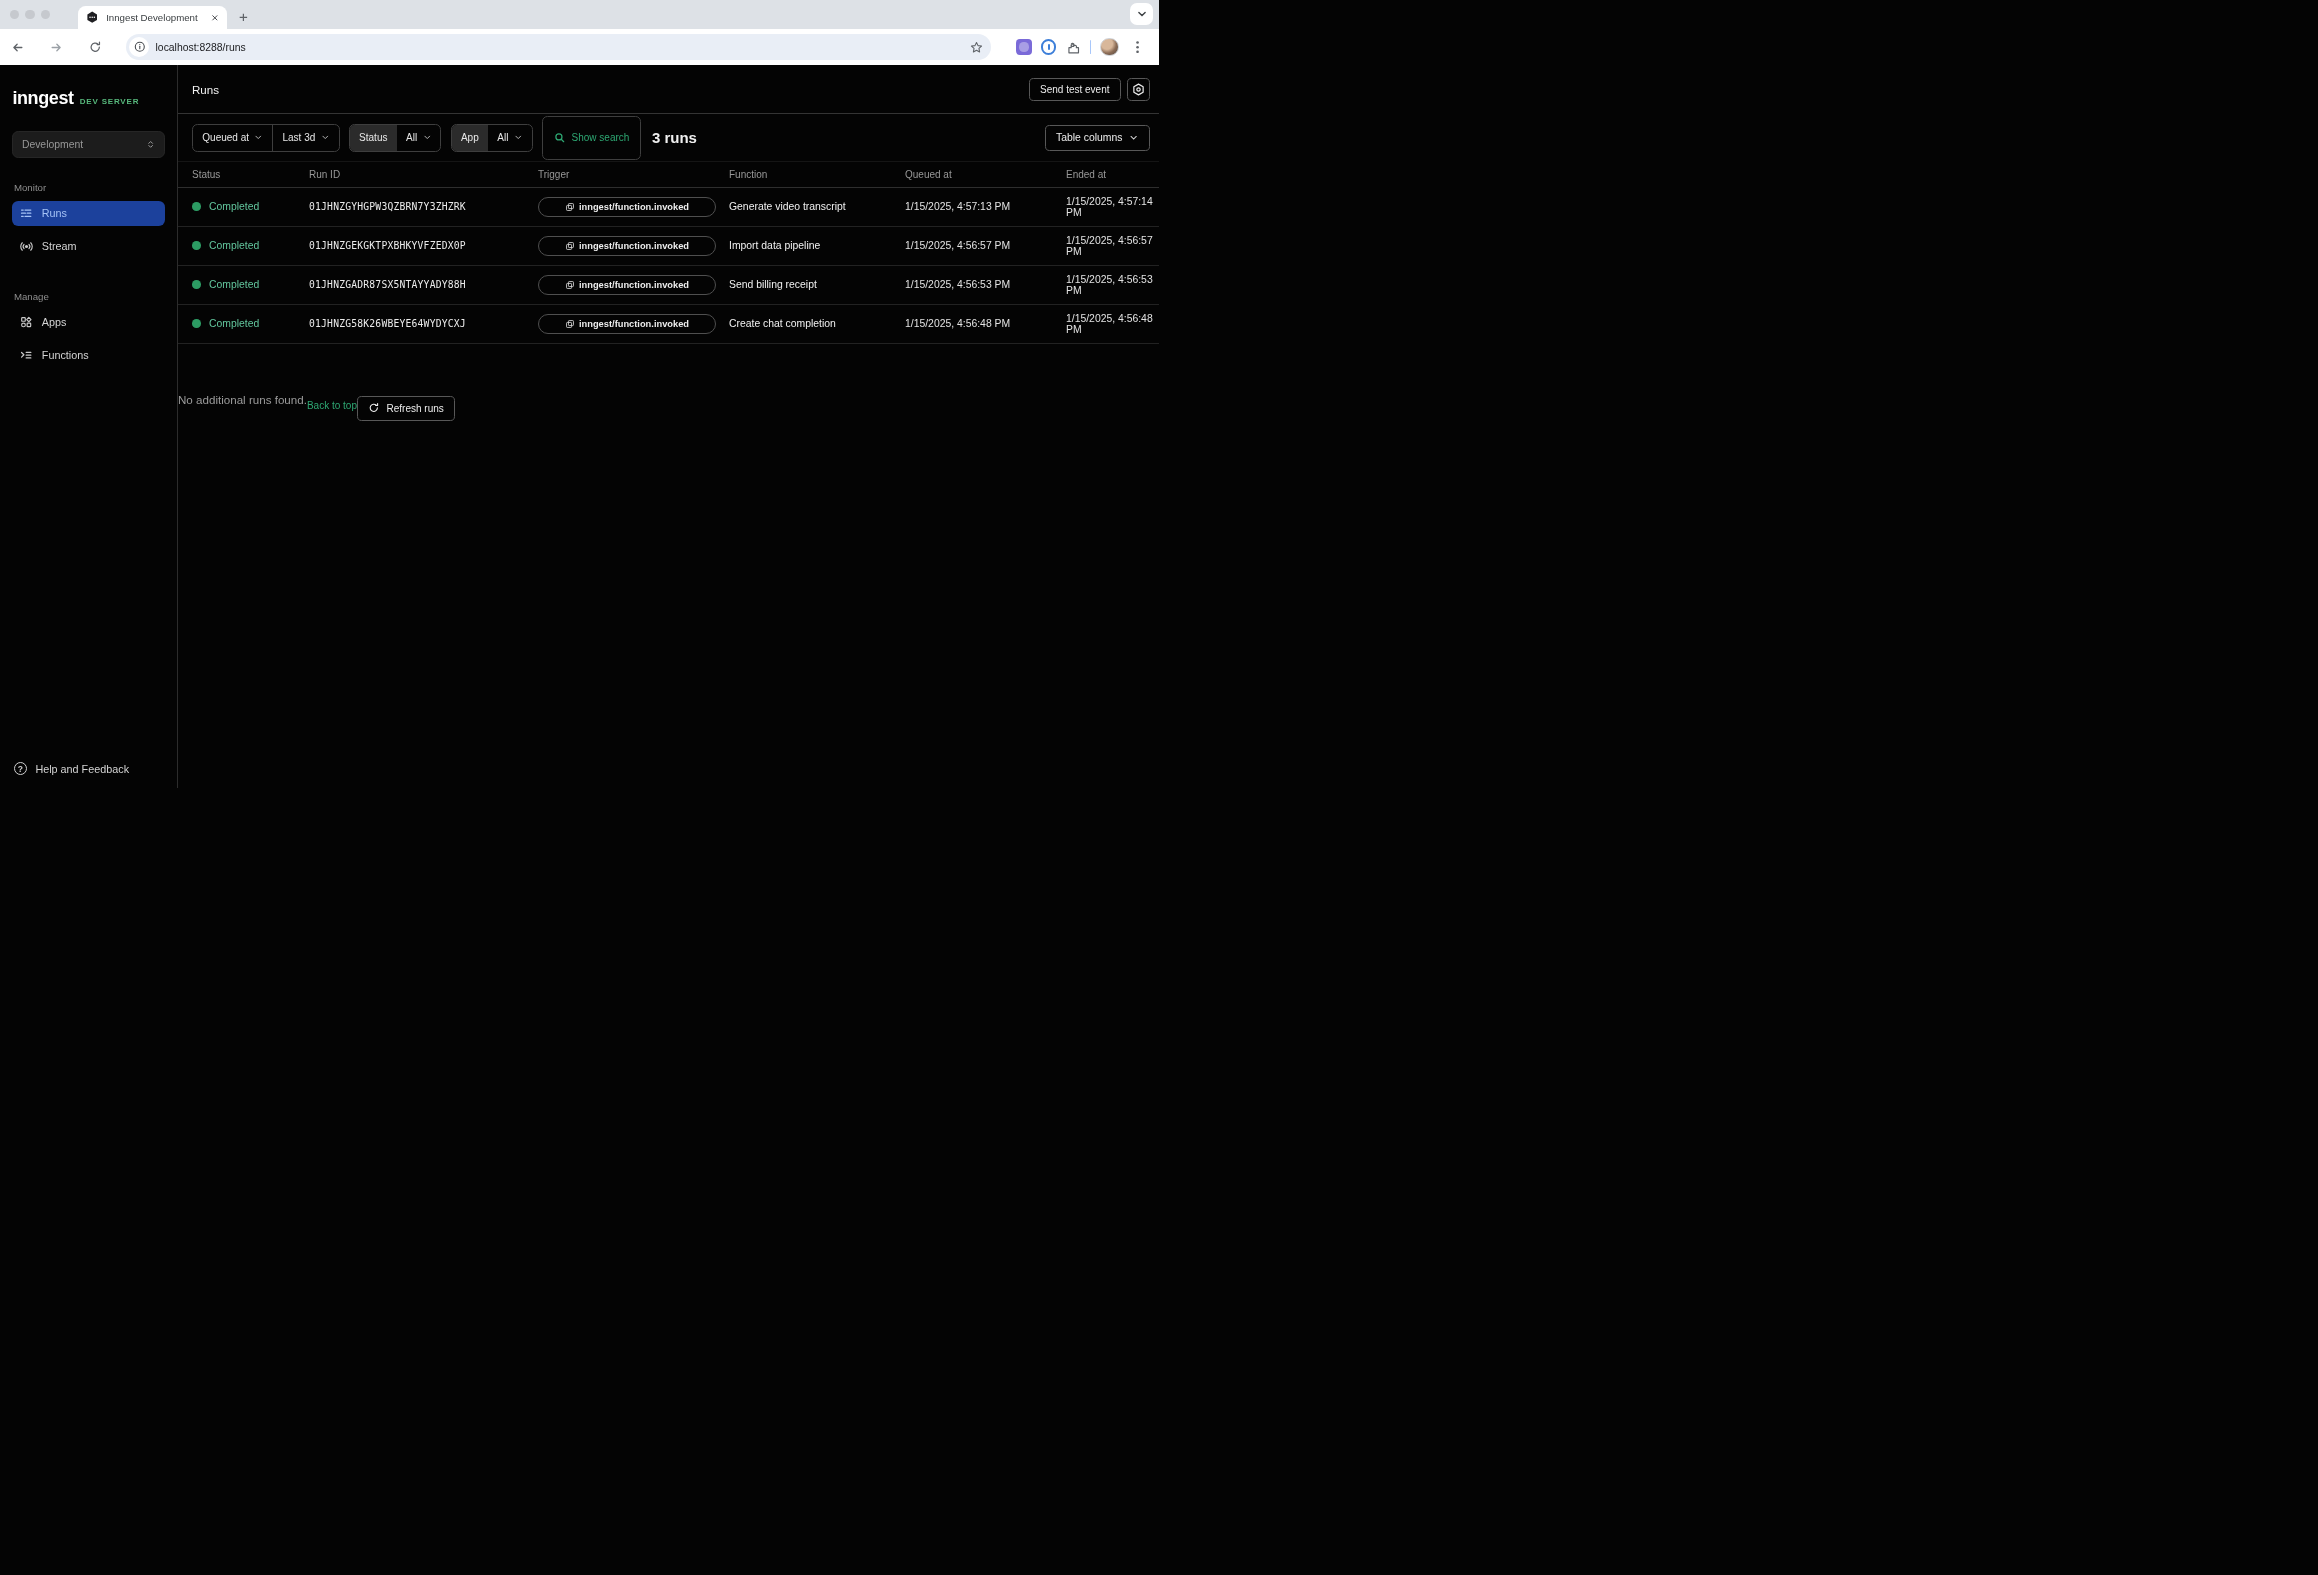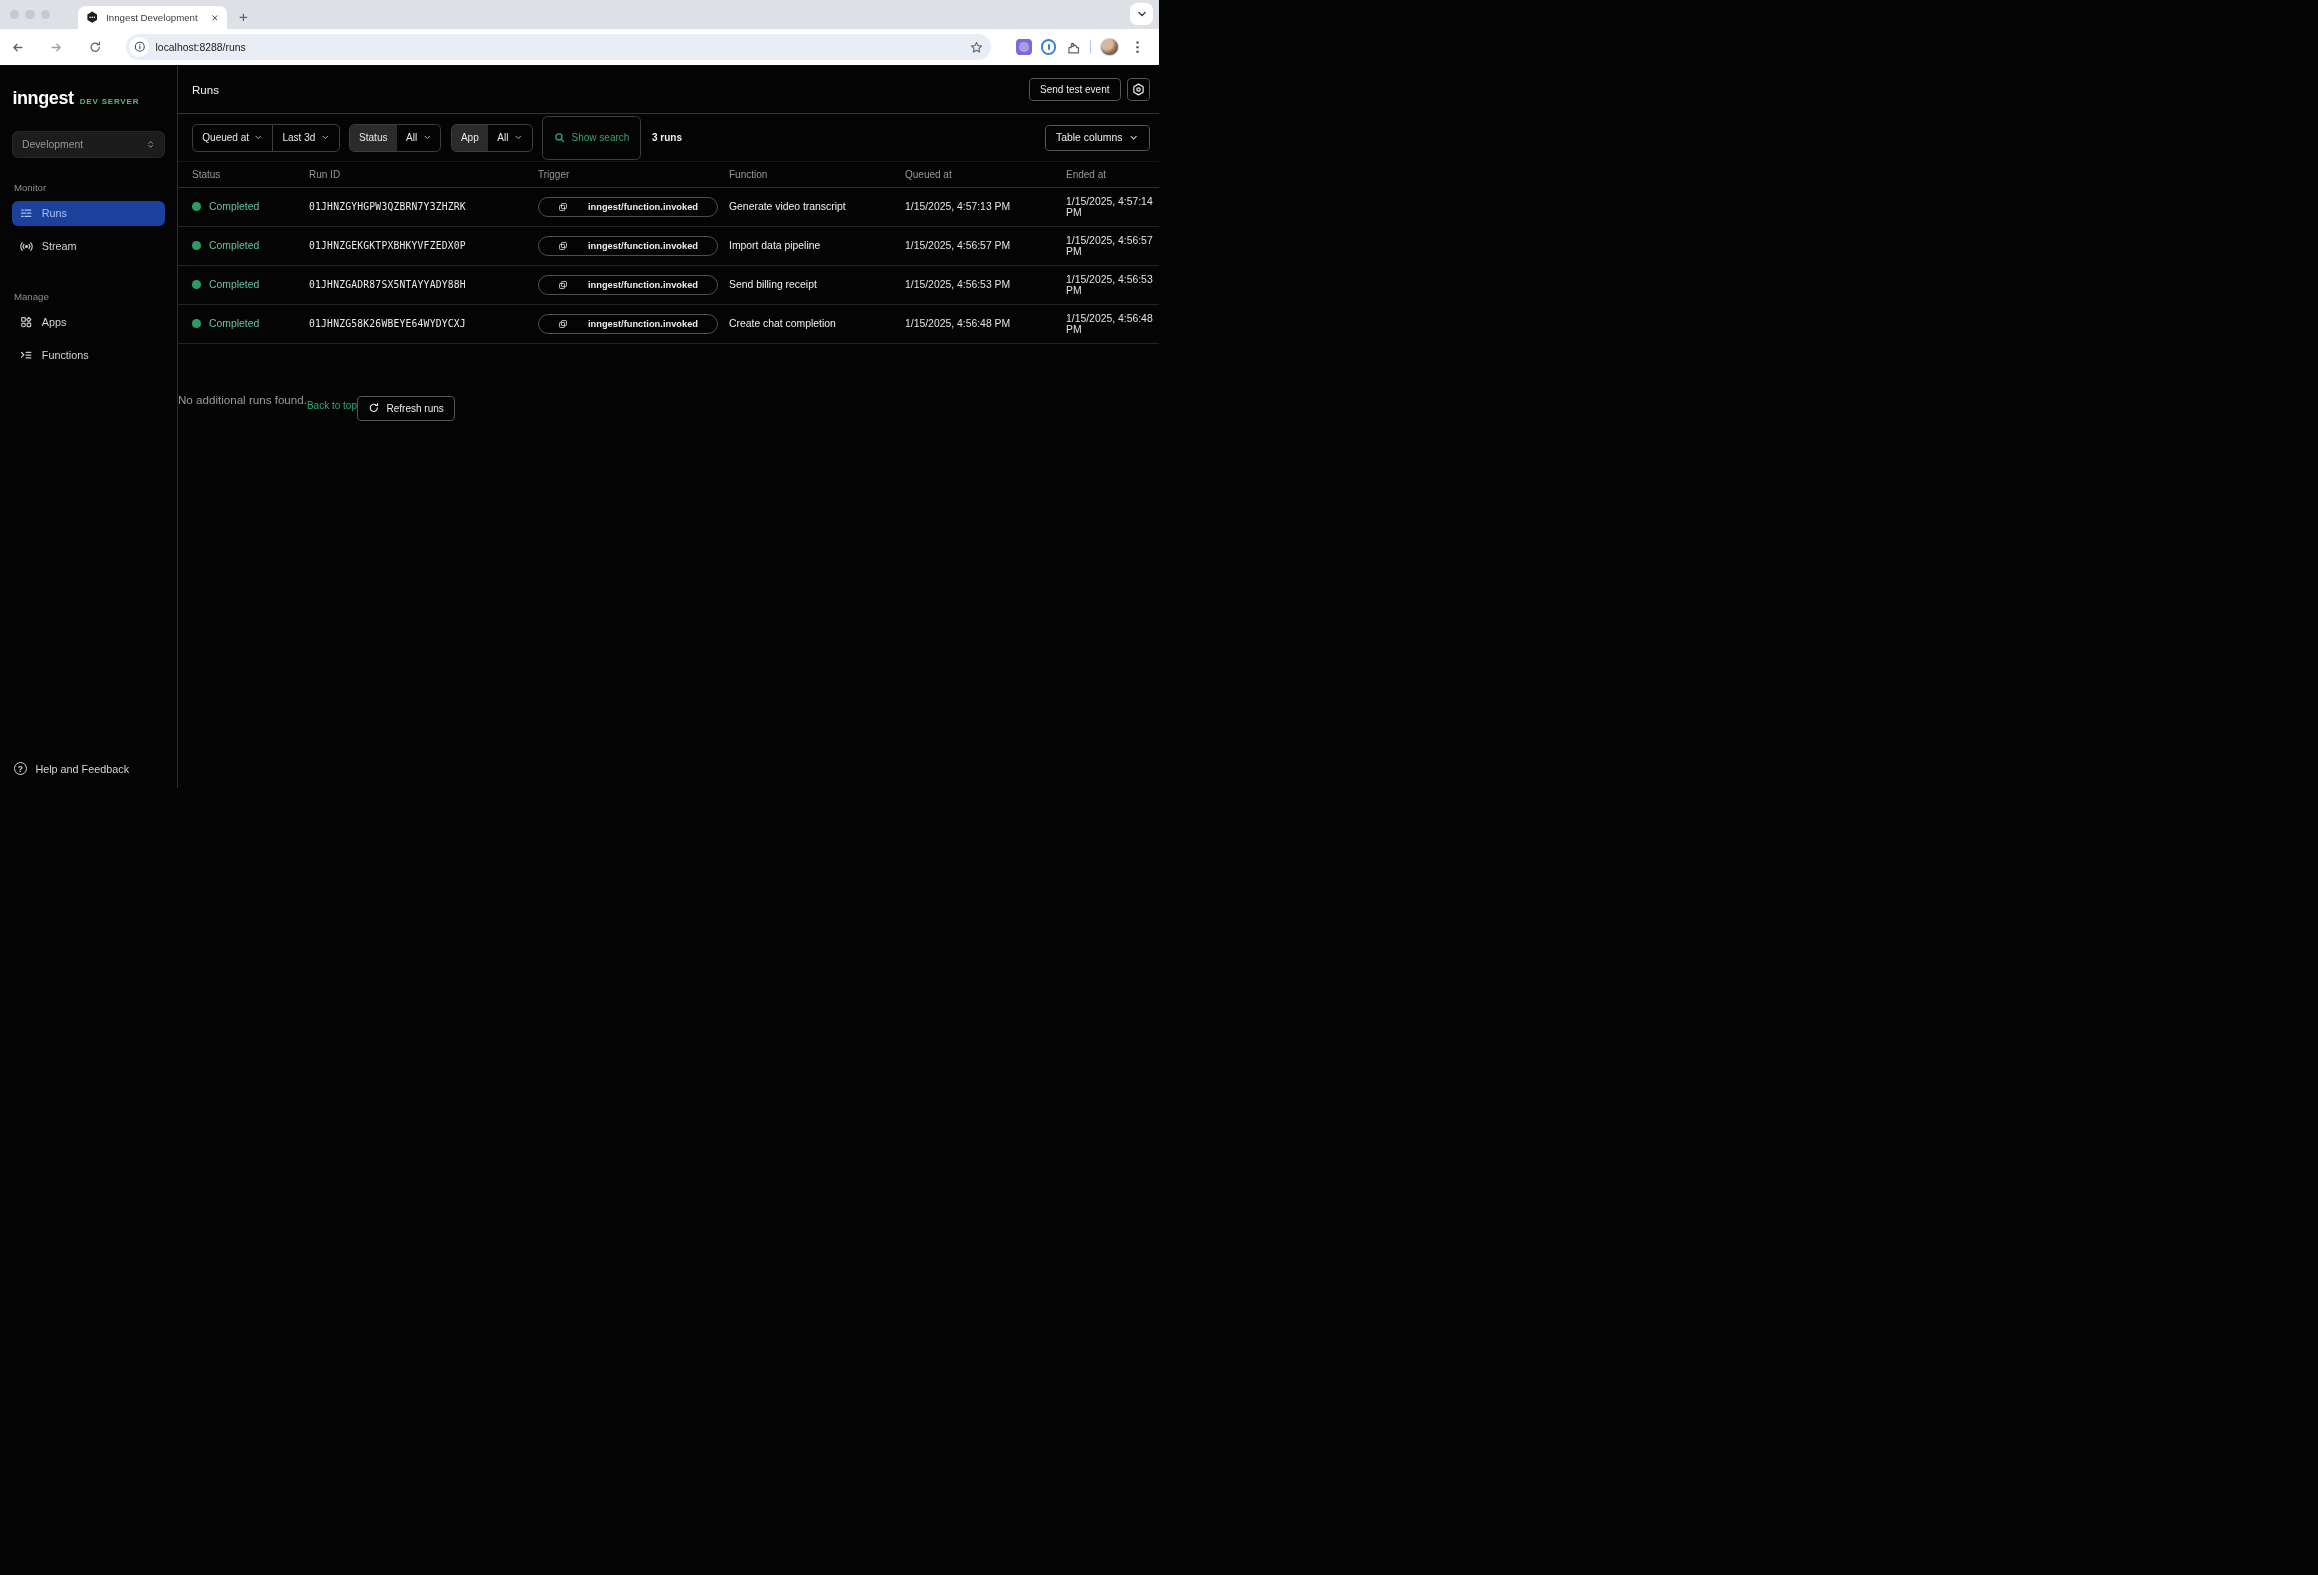--- a/index.html
+++ b/index.html
@@ -62,33 +62,33 @@
   .btn-outline { height:23px; border:0.8px solid #585858; border-radius:4.6px; background:transparent; color:#ededed; font-size:10px; display:flex; align-items:center; justify-content:center; padding:0 10px; font-family:inherit; }
   .btn-icon { width:23px; padding:0; color:#ededed; }
 
   .filter-bar { height:48px; flex:0 0 48px; display:flex; align-items:center; gap:9.3px; padding:0 9.3px 0 14px; border-bottom:0.8px solid rgba(255,255,255,.07); }
   .pill { height:28px; border:0.8px solid #3e3e3e; border-radius:5.4px; display:flex; align-items:stretch; overflow:hidden; color:#e8e8e8; font-size:10px; }
   .pill .seg { display:flex; align-items:center; gap:5.4px; padding:0 9.3px; }
   .pill .seg.divided { border-left:0.8px solid #3e3e3e; }
   .pill .seg.shade { background:#2b2b2b; }
   .pill .chev { color:#b9b9b9; }
   .btn-search { height:44px; gap:6.2px; color:#2ea873; border-color:#3e3e3e; border-radius:5.4px; padding:0 10.8px; }
-  .run-count { color:#f0f0f0; font-size:10px; font-weight:600; margin-left:1.5px; }
+  .run-count { color:#f0f0f0; font-size:15px; font-weight:600; margin-left:1.5px; }
   .filter-spacer { flex:1; }
   .btn-columns { height:26px; gap:7px; font-size:10.4px; }
 
   
   .thead, .trow { display:grid; grid-template-columns:117px 229px 191px 176px 161px 1fr; align-items:center; padding-left:14px; }
   .thead { height:25.5px; color:#989898; font-size:10px; border-bottom:0.8px solid #2e2e2e; }
   .trow { height:39px; border-bottom:0.8px solid #222222; }
   .cell-status { display:flex; align-items:center; gap:8.5px; }
   .dot { width:8.5px; height:8.5px; border-radius:50%; background:#2c9b63; }
   .status-text { color:#63c79e; font-size:10.4px; }
   .run-id { font-family:"DejaVu Sans Mono", monospace; font-size:9.7px; color:#ececec; letter-spacing:0.2px; }
-  .badge { display:inline-flex; align-items:center; gap:20px; height:20px; border:0.8px solid #4f4f4f; border-radius:10px; padding:0 19px; color:#ececec; font-size:9.3px; font-weight:600; max-width:max-content; }
+  .badge { display:inline-flex; align-items:center; gap:4px; height:20px; border:0.8px solid #4f4f4f; border-radius:10px; padding:0 26px; color:#ececec; font-size:9.3px; font-weight:600; max-width:max-content; }
   .badge .ic { color:#d6d6d6; }
   .fn-name { color:#f1f1f1; font-size:10.4px; font-weight:500; }
   .ts { color:#e3e3e3; font-size:10.4px; }
 
   
   .empty { display:flex; flex-direction:row; align-items:center; padding-top:34px; }
   .empty-msg { color:#9b9b9b; font-size:11.6px; }
   .back-top { color:#2ea873; font-size:10px; font-weight:500; margin-top:11.6px; }
   .btn-refresh { margin-top:18px; height:25.5px; gap:7px; }
   .btn-refresh .ic { color:#f0f0f0; }

